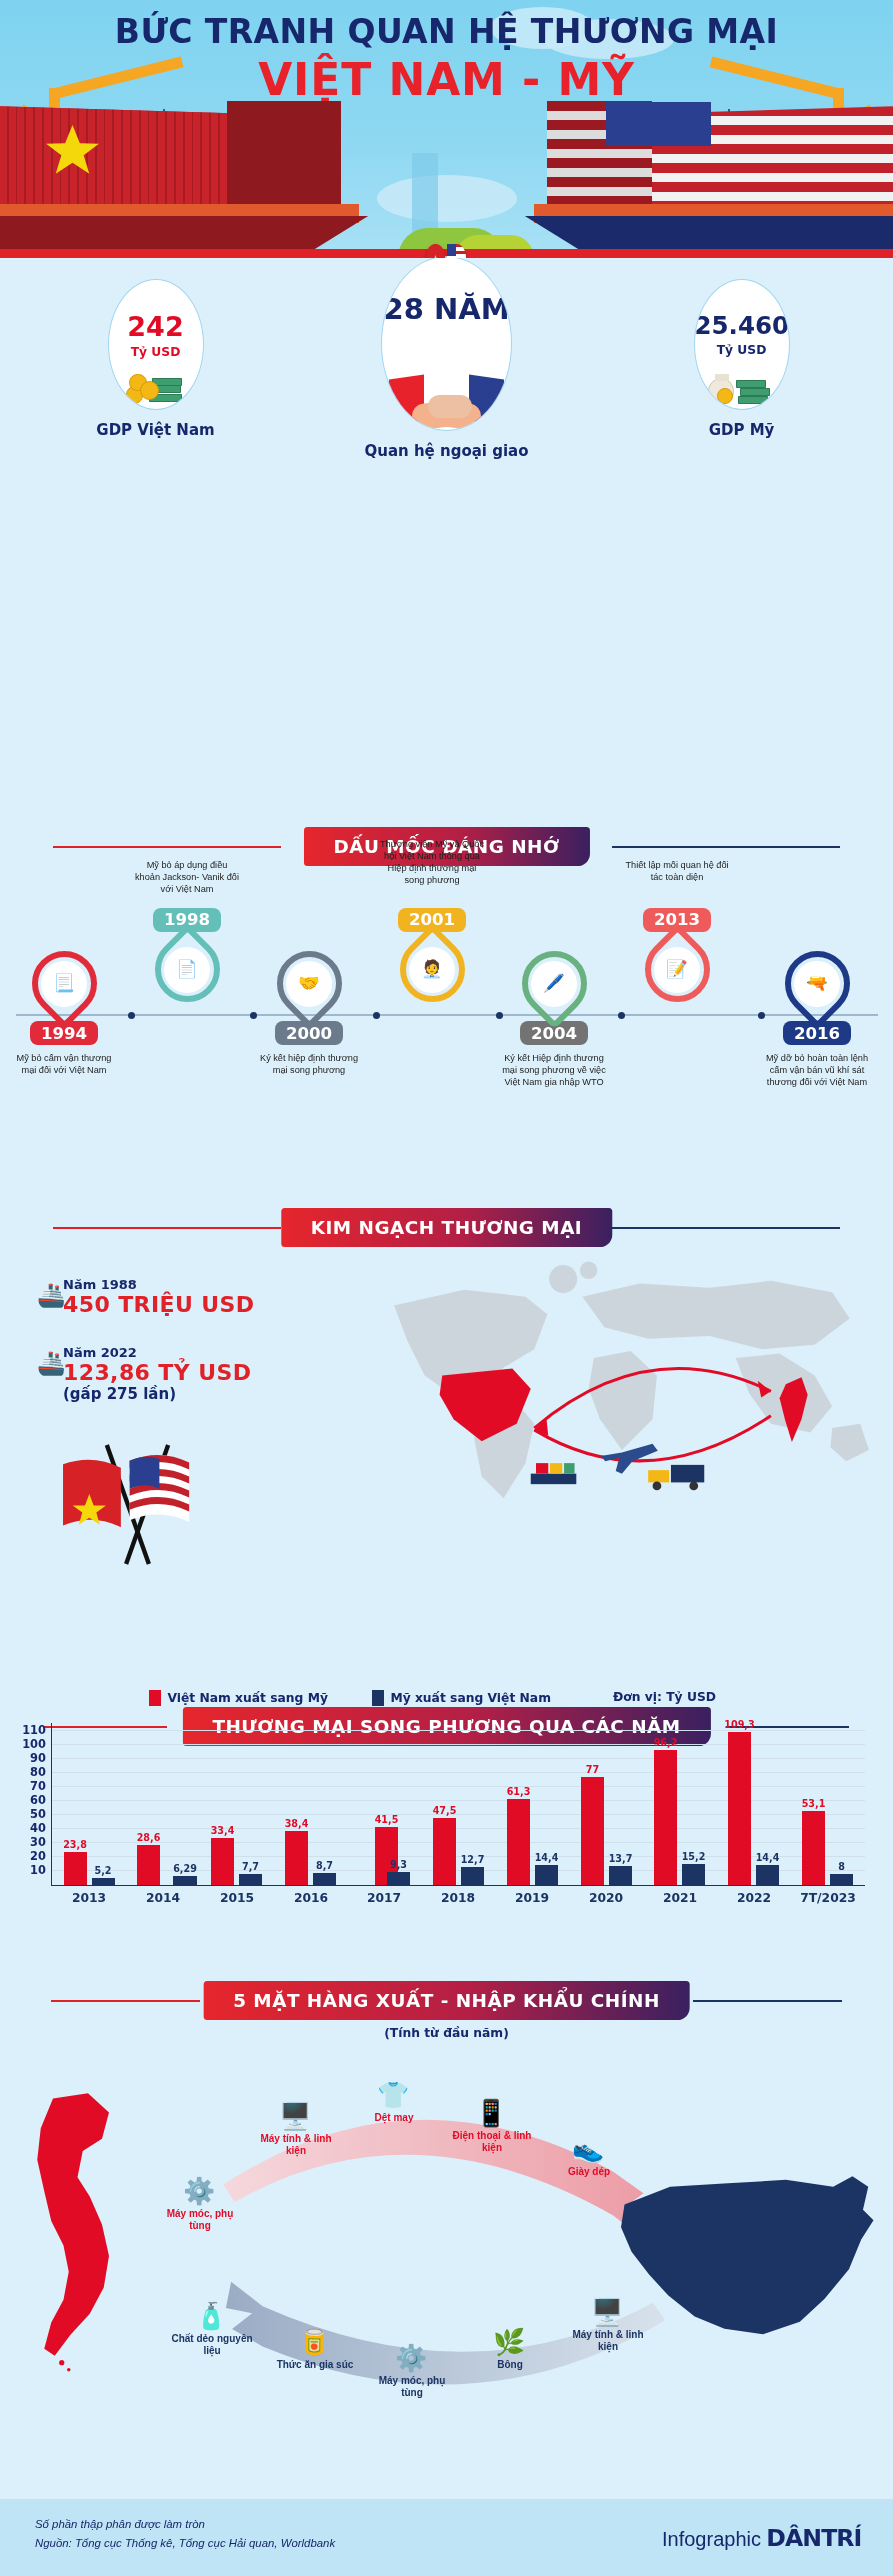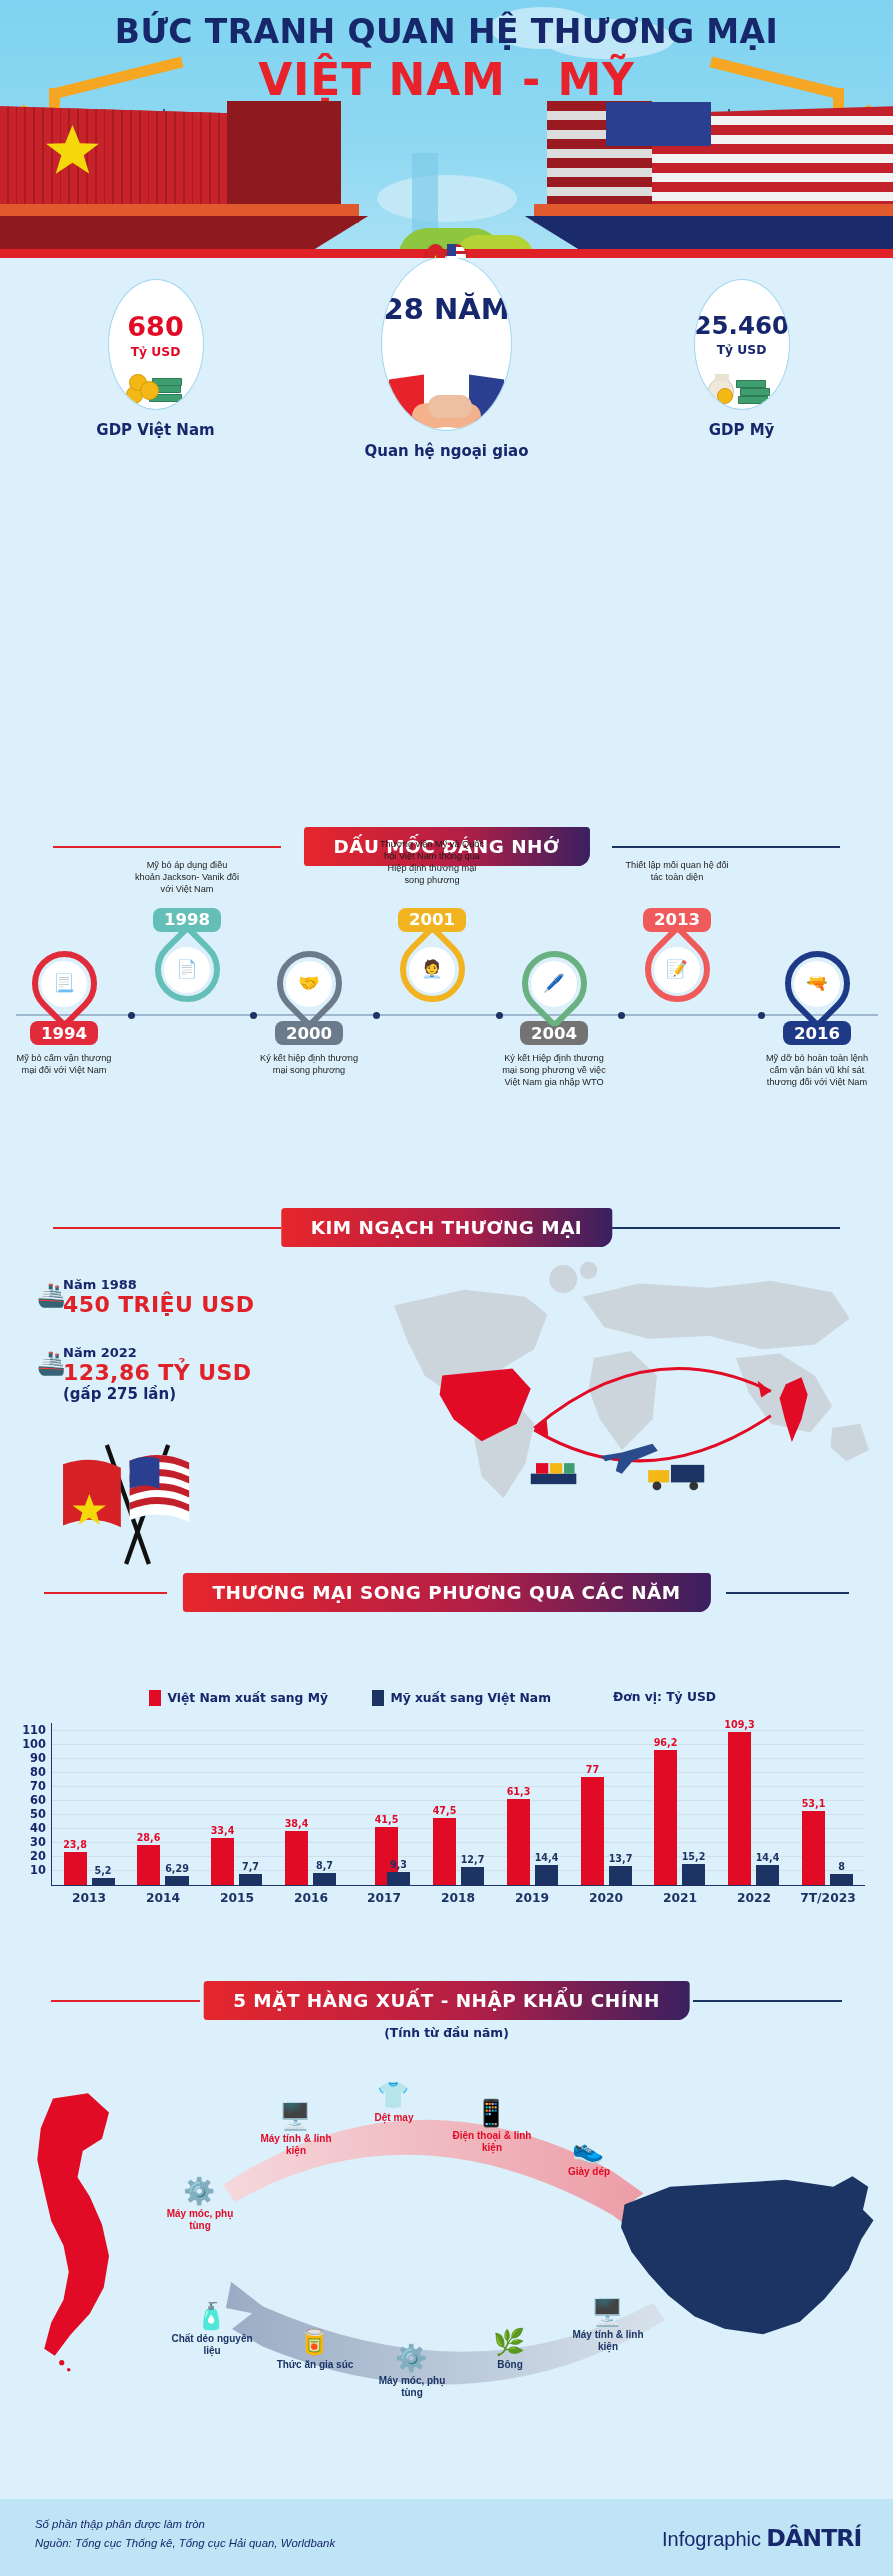--- a/index.html
+++ b/index.html
@@ -238,21 +238,21 @@
       </div>
     </div>
 
     <div class="red-strip"></div>
   </div>
 
   <div class="stats">
 
     <div class="stat" style="left:81px;top:15.8px;width:149px;">
       <div class="oval" style="width:96px;height:131px;margin:0 auto;">
-        <div class="stat-num" style="position:absolute;top:31.5px;width:100%;text-align:center;font-size:27px;color:#e20b26;">680</div>
+        <div class="stat-num" style="position:absolute;top:31.5px;width:100%;text-align:center;font-size:27px;color:#e20b26;">242</div>
         <div class="stat-unit" style="position:absolute;top:65px;width:100%;text-align:center;color:#e20b26;">Tỷ USD</div>
         <div class="money-ico" style="width:70px;height:39px;">
           <div class="bill" style="left:30px;bottom:12.3px;width:30px;height:7.9px;"></div>
           <div class="bill" style="left:31.5px;bottom:19px;width:30px;height:7.9px;"></div>
           <div class="bill" style="left:28px;bottom:3.5px;width:33px;height:7.9px;"></div>
           <div class="coin" style="left:5.3px;bottom:1.8px;width:17.5px;height:17.5px;"></div>
           <div class="coin" style="left:8.8px;bottom:14px;width:17.5px;height:17.5px;"></div>
           <div class="coin" style="left:19px;bottom:5.3px;width:19px;height:19px;"></div>
         </div>
       </div>
@@ -440,21 +440,21 @@
           <path d="M0,10 Q34,-4 68,12 L68,20 Q34,4 0,18 Z"></path>
           <path d="M0,26 Q34,12 68,28 L68,36 Q34,20 0,34 Z"></path>
           <path d="M0,42 Q34,28 68,44 L68,52 Q34,36 0,50 Z"></path>
           <path d="M0,58 Q34,44 68,60 L68,68 Q34,52 0,66 Z"></path>
         </g>
         <path d="M0,10 Q18,2 34,8 L34,42 Q18,34 0,42 Z" fill="#2b3f91"></path>
       </g>
     </svg>
   </div>
 
-  <div class="banner-row" style="top:1573px;">
+  <div class="banner-row" style="top:1707px;">
     <div class="banner-line-l" style="width:123px;left:44px;"></div>
     <div class="banner-line-r" style="width:123px;right:44px;"></div>
     <div class="banner">THƯƠNG MẠI SONG PHƯƠNG QUA CÁC NĂM</div>
   </div>
 
   <div class="chart-sec">
     <div class="legend">
       <div class="lg-item" style="left:149px;">
         <span class="lg-sw" style="background:#e20b26;"></span><span>Việt Nam xuất sang Mỹ</span>
       </div>
@@ -493,21 +493,21 @@
           </div>
           <div class="bar navy" style="left: 28px; width: 23px; height: 7.3px;">
             <span class="bval navy">5,2</span>
           </div>
         </div>
         <div class="xtick" style="left: 0px; width: 74px;">2013</div>
         <div class="grp" style="left: 85px; width: 51px; height: 161px;">
           <div class="bar red" style="left: 0px; width: 23px; height: 40px;">
             <span class="bval red">28,6</span>
           </div>
-          <div class="bar navy" style="left: 28px; width: 23px; height: 8.8px; padding-left: 24px;">
+          <div class="bar navy" style="left: 36px; width: 23px; height: 8.8px; padding-left: 24px;">
             <span class="bval navy">6,29</span>
           </div>
         </div>
         <div class="xtick" style="left: 74px; width: 74px;">2014</div>
         <div class="grp" style="left: 159px; width: 51px; height: 161px;">
           <div class="bar red" style="left: 0px; width: 23px; height: 47px;">
             <span class="bval red">33,4</span>
           </div>
           <div class="bar navy" style="left: 28px; width: 23px; height: 10.8px;">
             <span class="bval navy">7,7</span>

